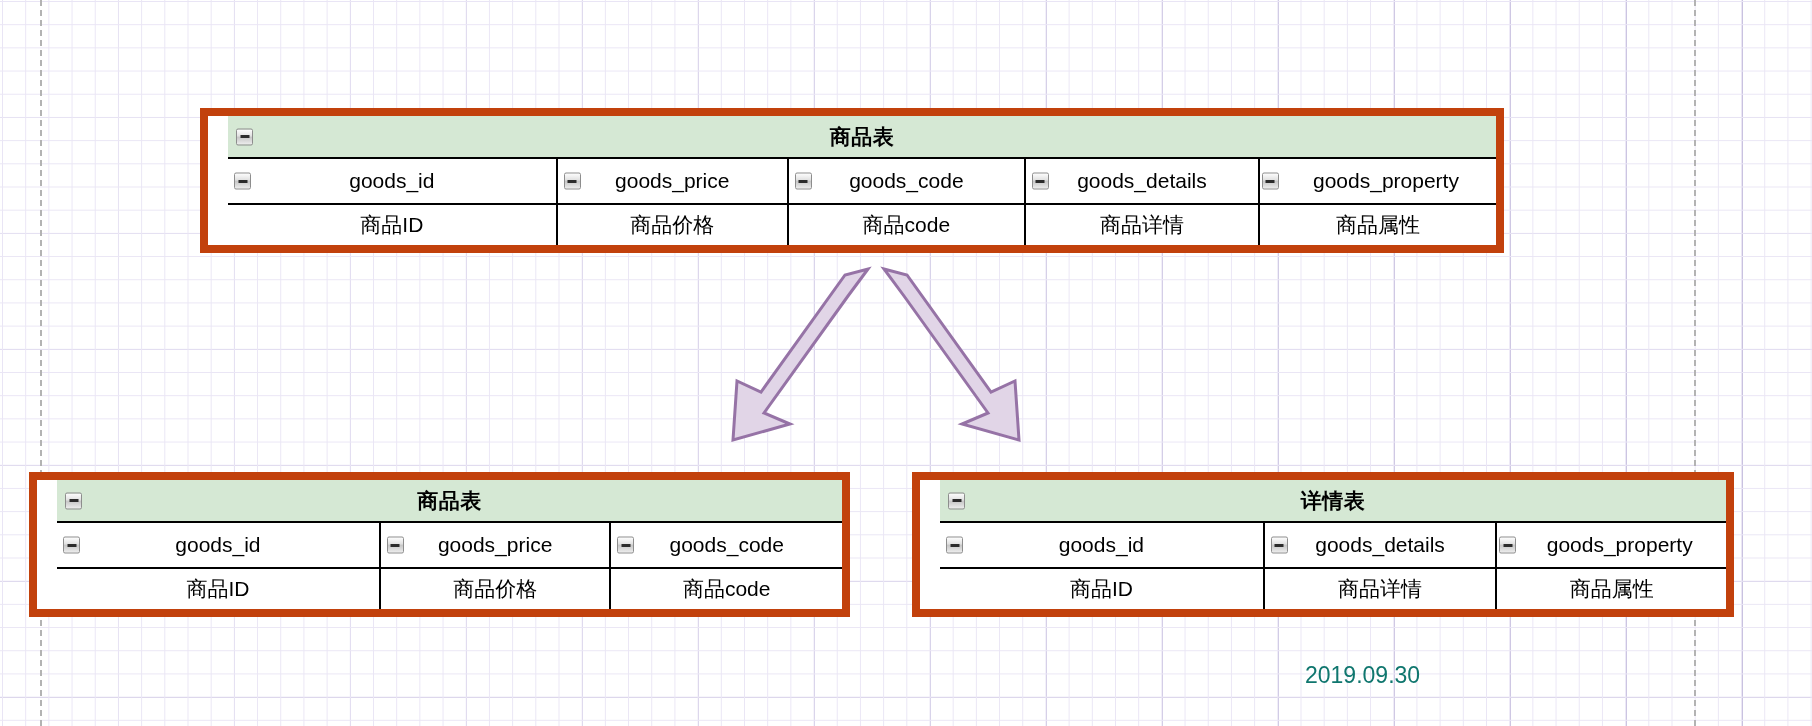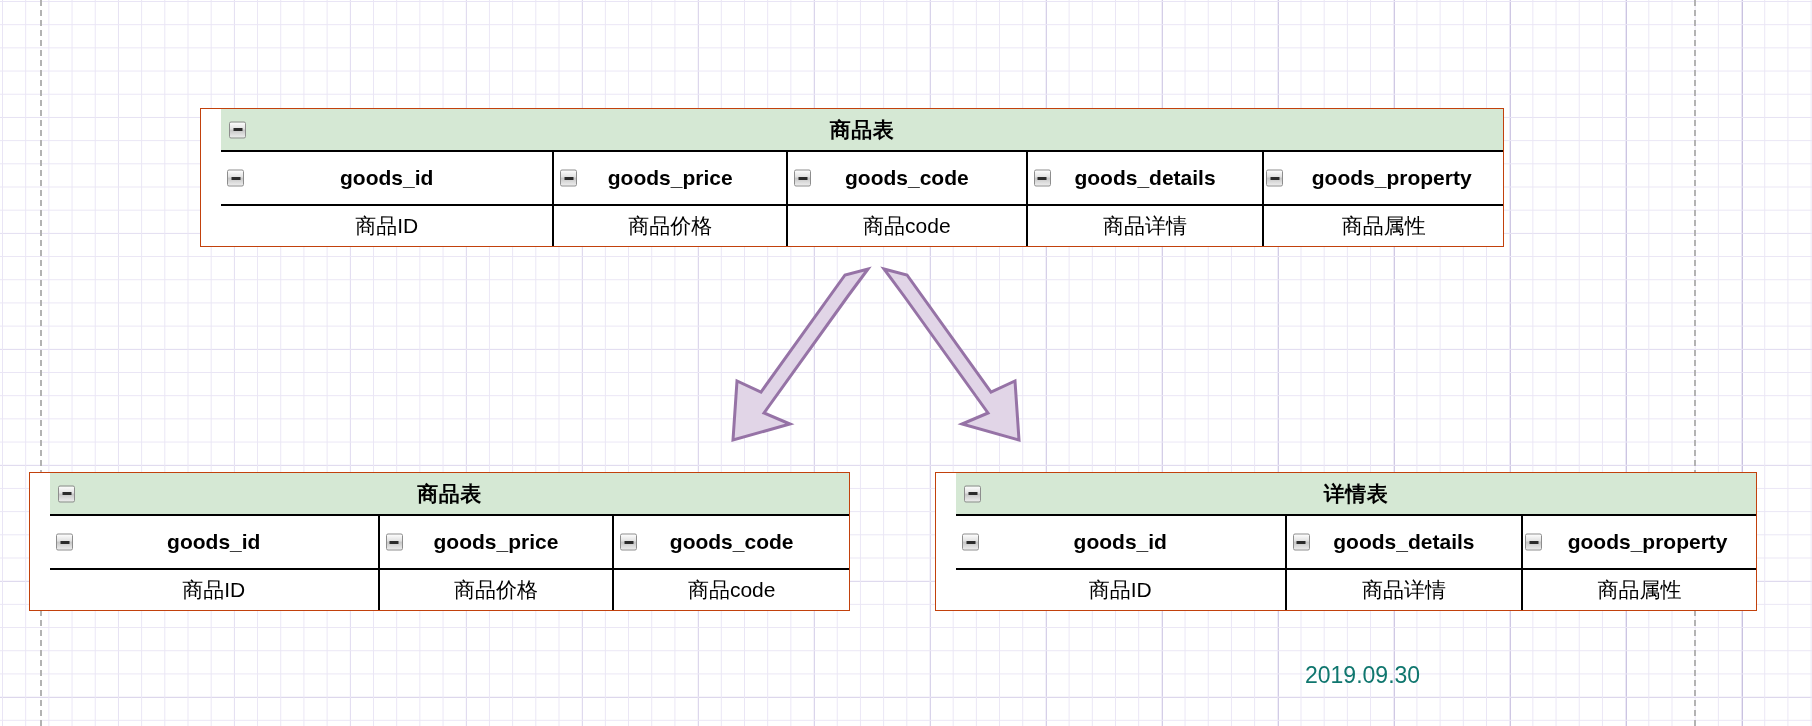--- a/index.html
+++ b/index.html
@@ -41,21 +41,21 @@
     width: 0;
     border-left: 2px dashed #b3b3b3;
   }
   .guide.g1 { left: 40px; }
   .guide.g2 { left: 1694px; }
 
   
   .entity {
     position: absolute;
     box-sizing: border-box;
-    border: 1px solid #c2410c;
+    border: 8px solid #c2410c;
     background: #ffffff;
     padding-left: 20px;
   }
   .entity .title-bar {
     position: relative;
     box-sizing: border-box;
     background: #d5e8d4;
     border-bottom: 2px solid #000000;
     display: flex;
     align-items: center;
@@ -79,22 +79,22 @@
     align-items: center;
     justify-content: center;
     font-size: 21px;
     color: #000000;
     border-right: 2px solid #000000;
     overflow: hidden;
     white-space: nowrap;
   }
   .entity .cell:last-child { border-right: none; }
   .entity .row.hdr .cell {
-    font-weight: 700;
-    height: 52px;
+    font-weight: 400;
+    height: 44px;
   }
   .entity .row.body .cell {
     font-weight: 400;
     height: 40px;
     border-right-color: #000000;
   }
 
   
   .minus-icon {
     position: absolute;
@@ -234,21 +234,21 @@
     </div>
     <div class="cell" style="width:240px;">
       <span>商品价格</span>
     </div>
     <div class="cell" style="width:240px;">
       <span>商品code</span>
     </div>
   </div>
 </div>
 
-<div class="entity" id="entity-bottom-right" style="left:935px; top:472px; width:822px;text-align:right;">
+<div class="entity" id="entity-bottom-right" style="left:912px; top:472px; width:822px;text-align:right;">
 
   <div class="title-bar" style="height:43px;">
     <span class="minus-icon"></span>
     <span>详情表</span>
   </div>
 
   <div class="row hdr">
     <div class="cell" style="width:338px;">
       <span class="minus-icon"></span>
       <span>goods_id</span>

